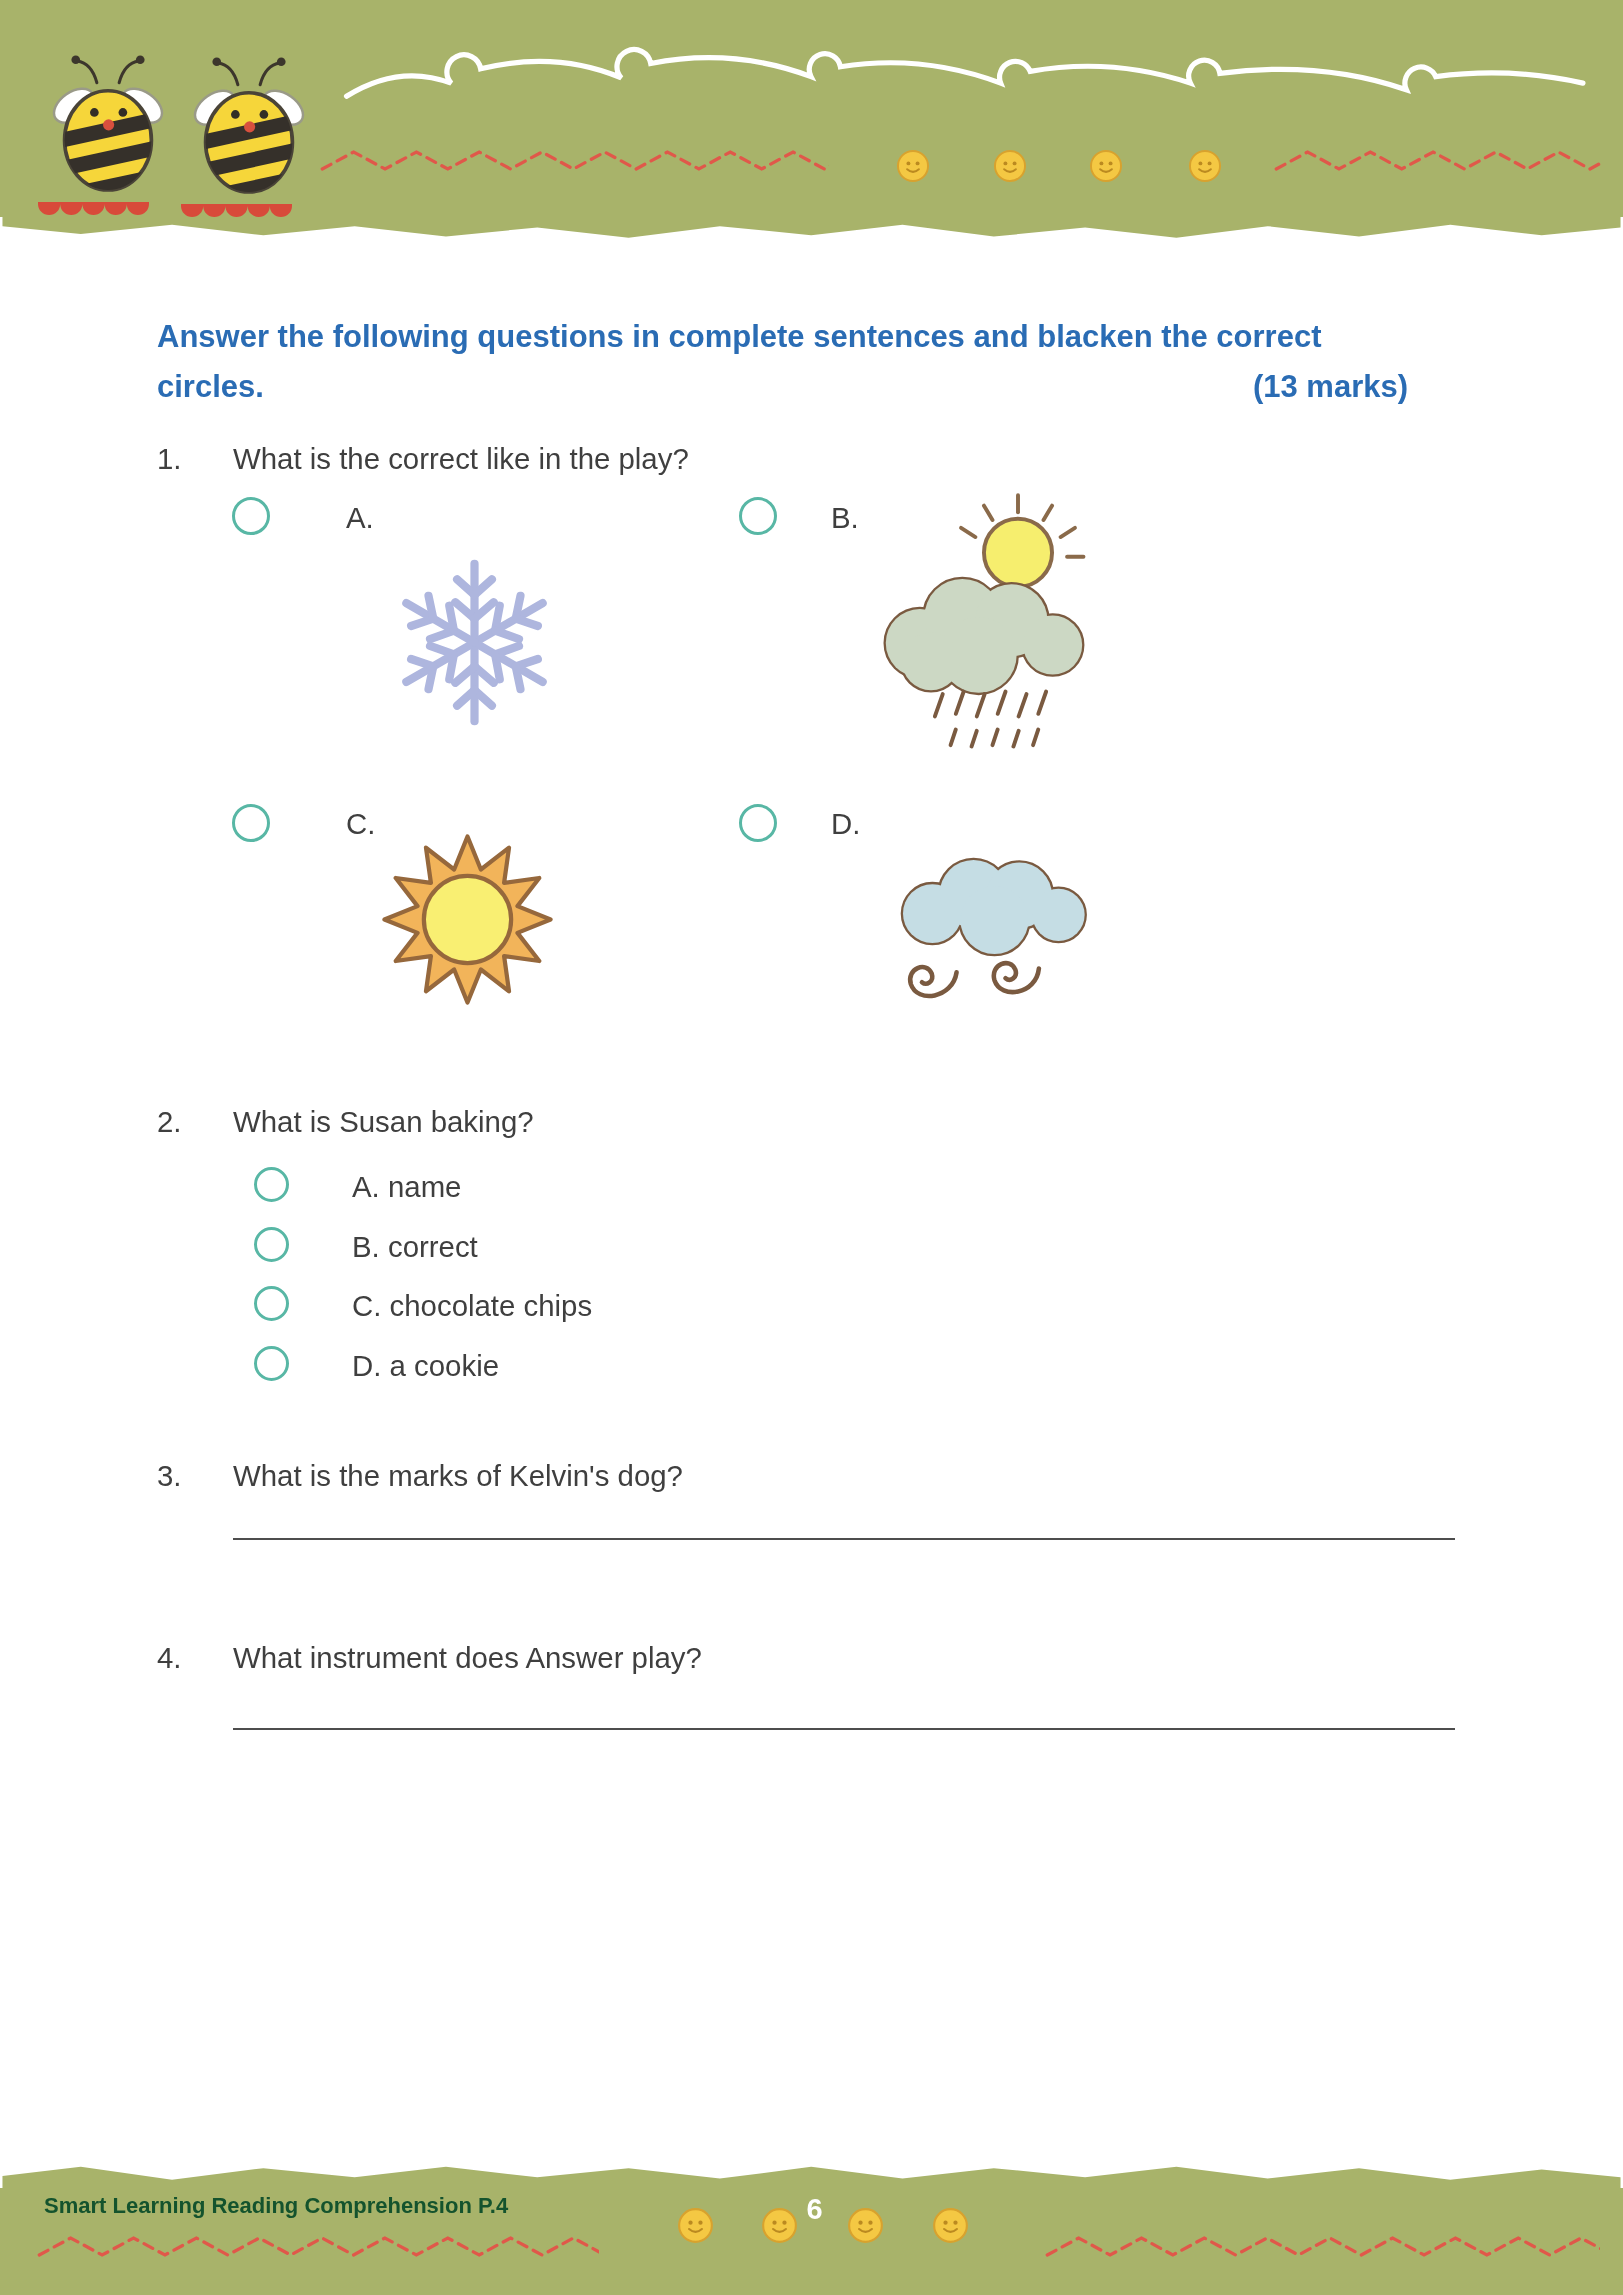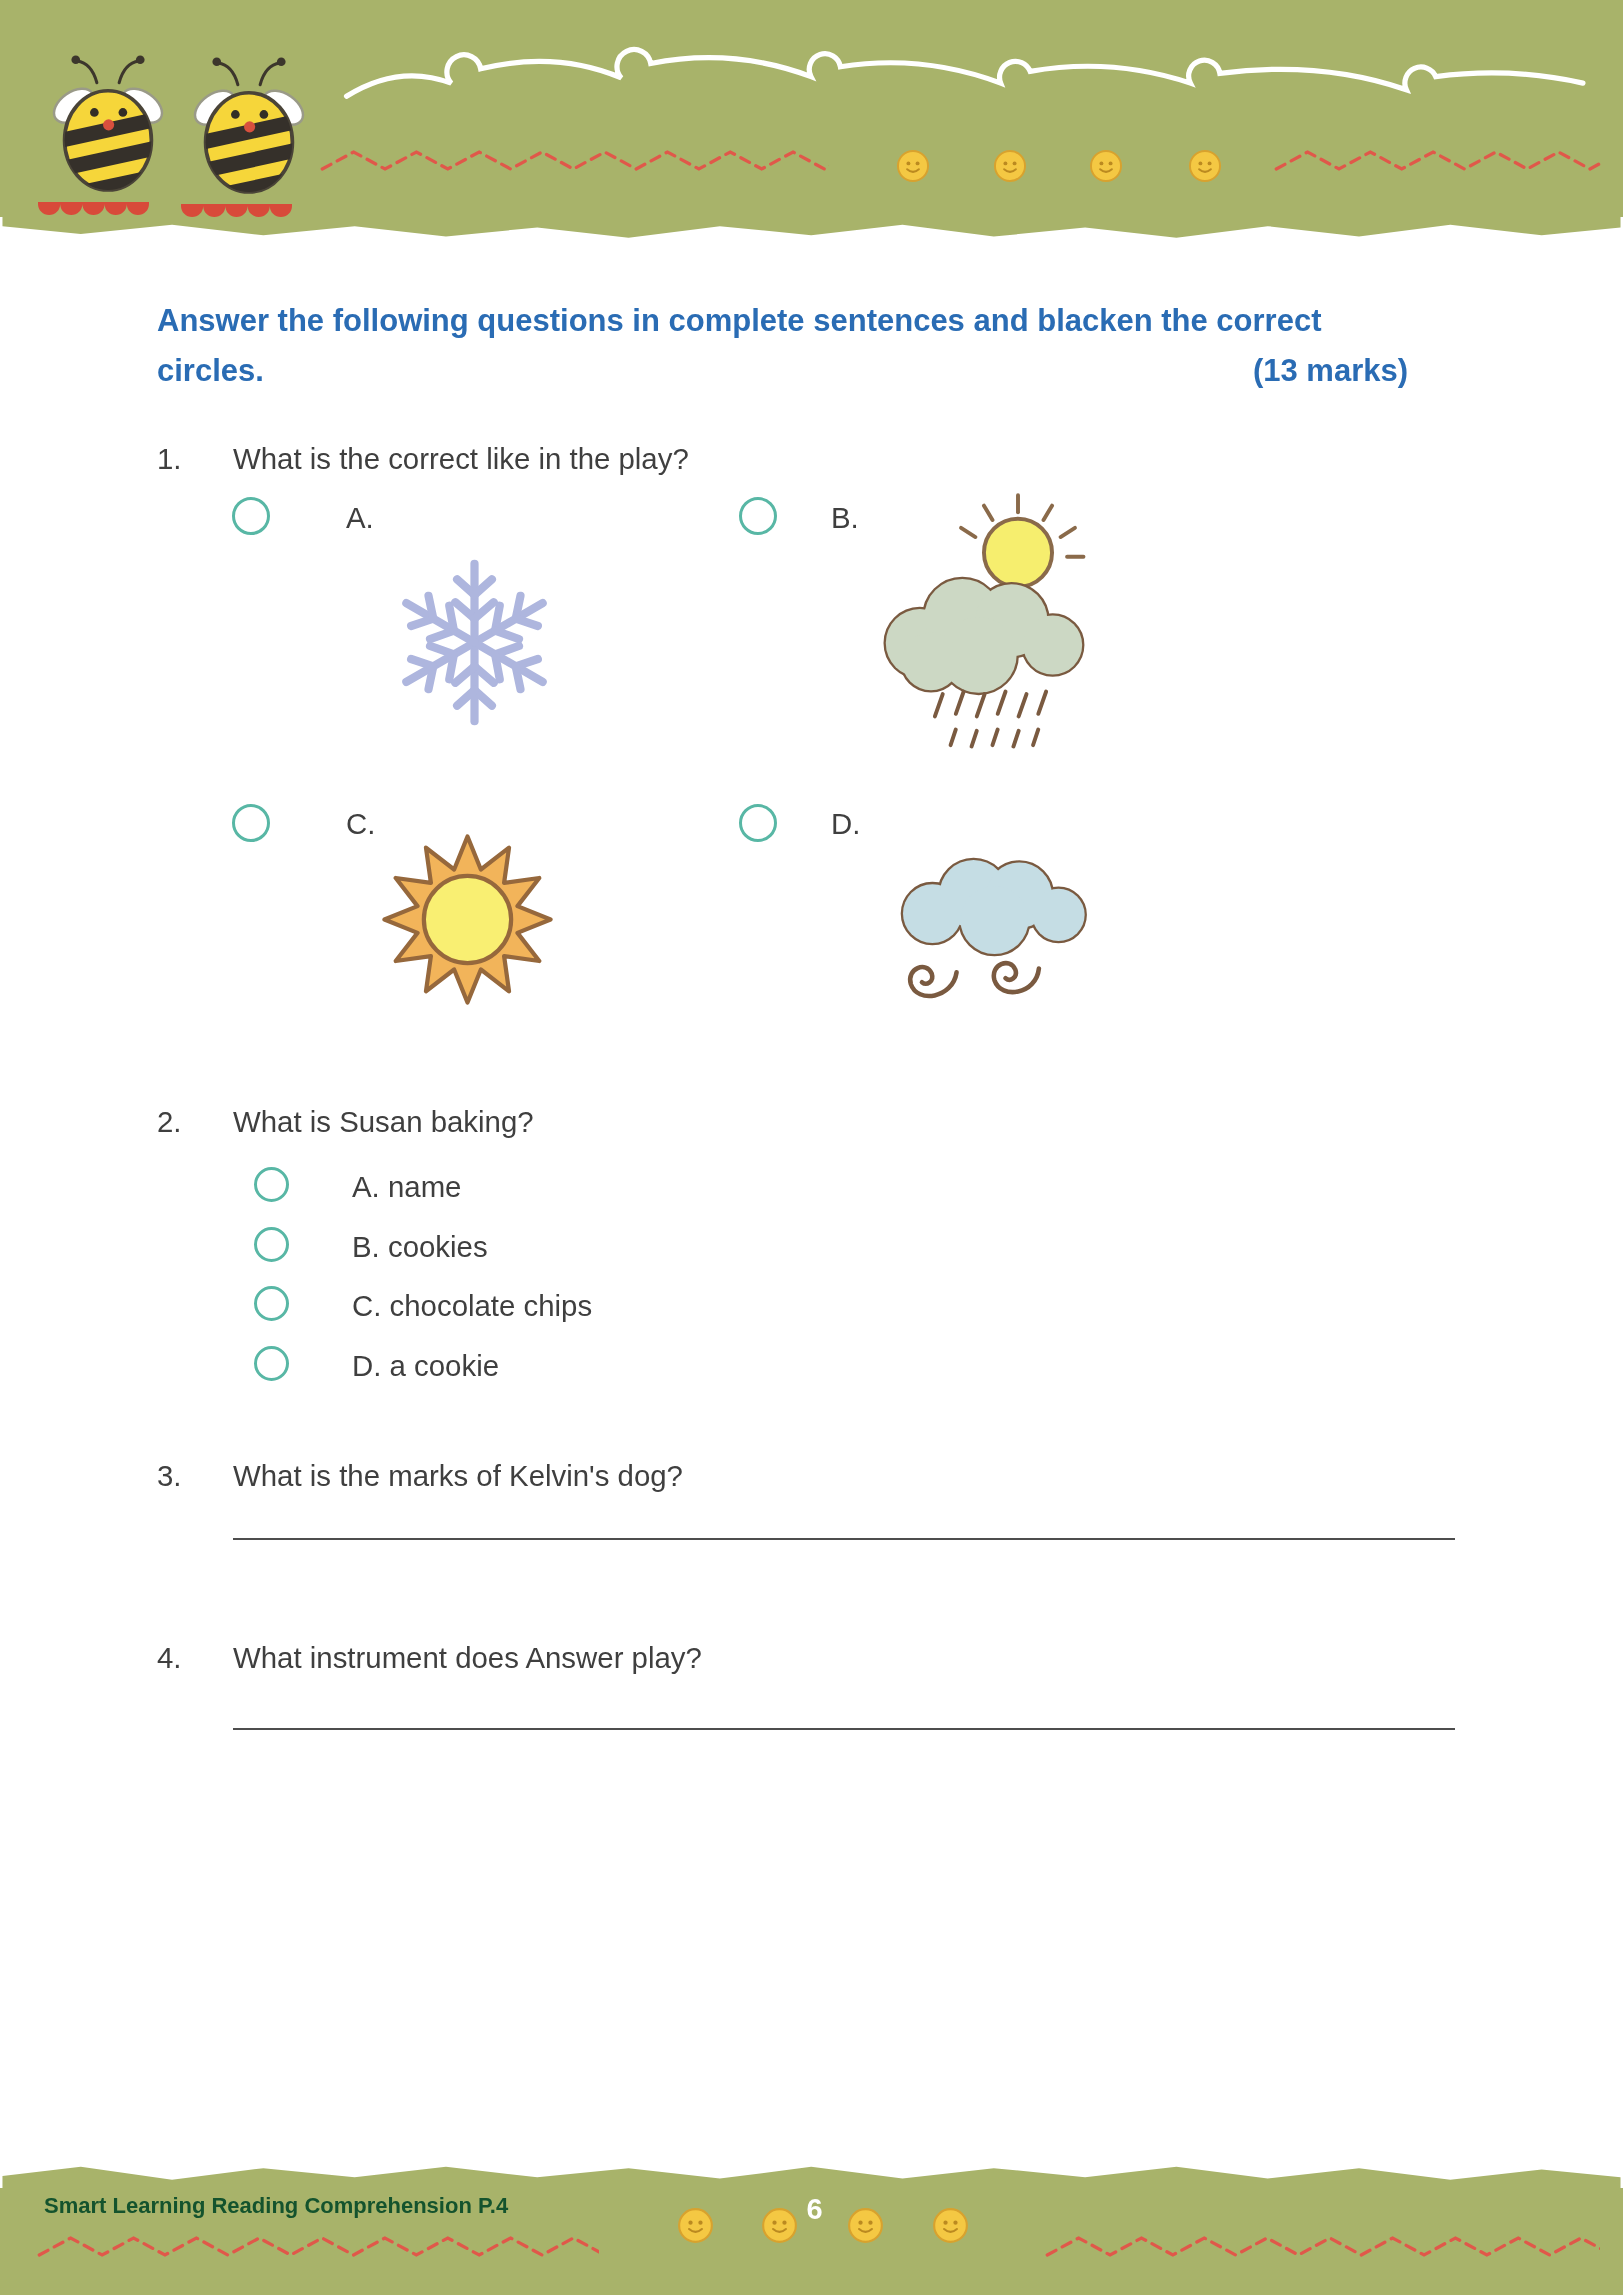--- a/index.html
+++ b/index.html
@@ -119,21 +119,21 @@
   <svg class="abs" style="left:187px;top:48px" width="124" height="154" viewBox="0 0 200 240">
       <use href="#bee-art"></use>
     </svg>
   <svg class="abs" style="left:38px;top:202px" width="111" height="15.7" viewBox="0 0 170 24">
       <use href="#scallop-art"></use>
     </svg>
   <svg class="abs" style="left:181px;top:204px" width="111" height="15.7" viewBox="0 0 170 24">
       <use href="#scallop-art"></use>
     </svg>
 
-  <div class="abs heading" style="left:157px;top:296px;width:1251px">
+  <div class="abs heading" style="left:157px;top:312px;width:1251px">
     <div>Answer the following questions in complete sentences and blacken the correct</div>
     <div class="heading-row">
       <span>circles.</span>
       <span>(13 marks)</span>
     </div>
   </div>
 
   <div class="abs qnum" style="left:157px;top:442px">1.</div>
   <div class="abs qtext" style="left:233px;top:442px">What is the correct like in the play?</div>
 
@@ -196,21 +196,21 @@
     <path d="M132 198 C126 238 72 246 62 216 C55 192 86 180 94 200 C98 212 86 219 79 213" stroke="#7a5a40" stroke-width="7" fill="none" stroke-linecap="round"></path>
     <path d="M258 192 C254 232 200 240 190 210 C183 186 214 174 222 194 C226 206 214 213 207 207" stroke="#7a5a40" stroke-width="7" fill="none" stroke-linecap="round"></path>
   </svg>
 
   <div class="abs qnum" style="left:157px;top:1105px">2.</div>
   <div class="abs qtext" style="left:233px;top:1105px">What is Susan baking?</div>
 
   <div class="abs bubble-sm" style="left:254px;top:1167px"></div>
   <div class="abs opt-label" style="left:352px;top:1170px">A. name</div>
   <div class="abs bubble-sm" style="left:254px;top:1227px"></div>
-  <div class="abs opt-label" style="left:352px;top:1230px">B. cookies</div>
+  <div class="abs opt-label" style="left:352px;top:1230px">B. correct</div>
   <div class="abs bubble-sm" style="left:254px;top:1286px"></div>
   <div class="abs opt-label" style="left:352px;top:1289px">C. chocolate chips</div>
   <div class="abs bubble-sm" style="left:254px;top:1346px"></div>
   <div class="abs opt-label" style="left:352px;top:1349px">D. a cookie</div>
 
   <div class="abs qnum" style="left:157px;top:1459px">3.</div>
   <div class="abs qtext" style="left:233px;top:1459px">What is the marks of Kelvin's dog?</div>
   <div class="abs answer-line" style="left:233px;top:1538px"></div>
 
   <div class="abs qnum" style="left:157px;top:1641px">4.</div>

